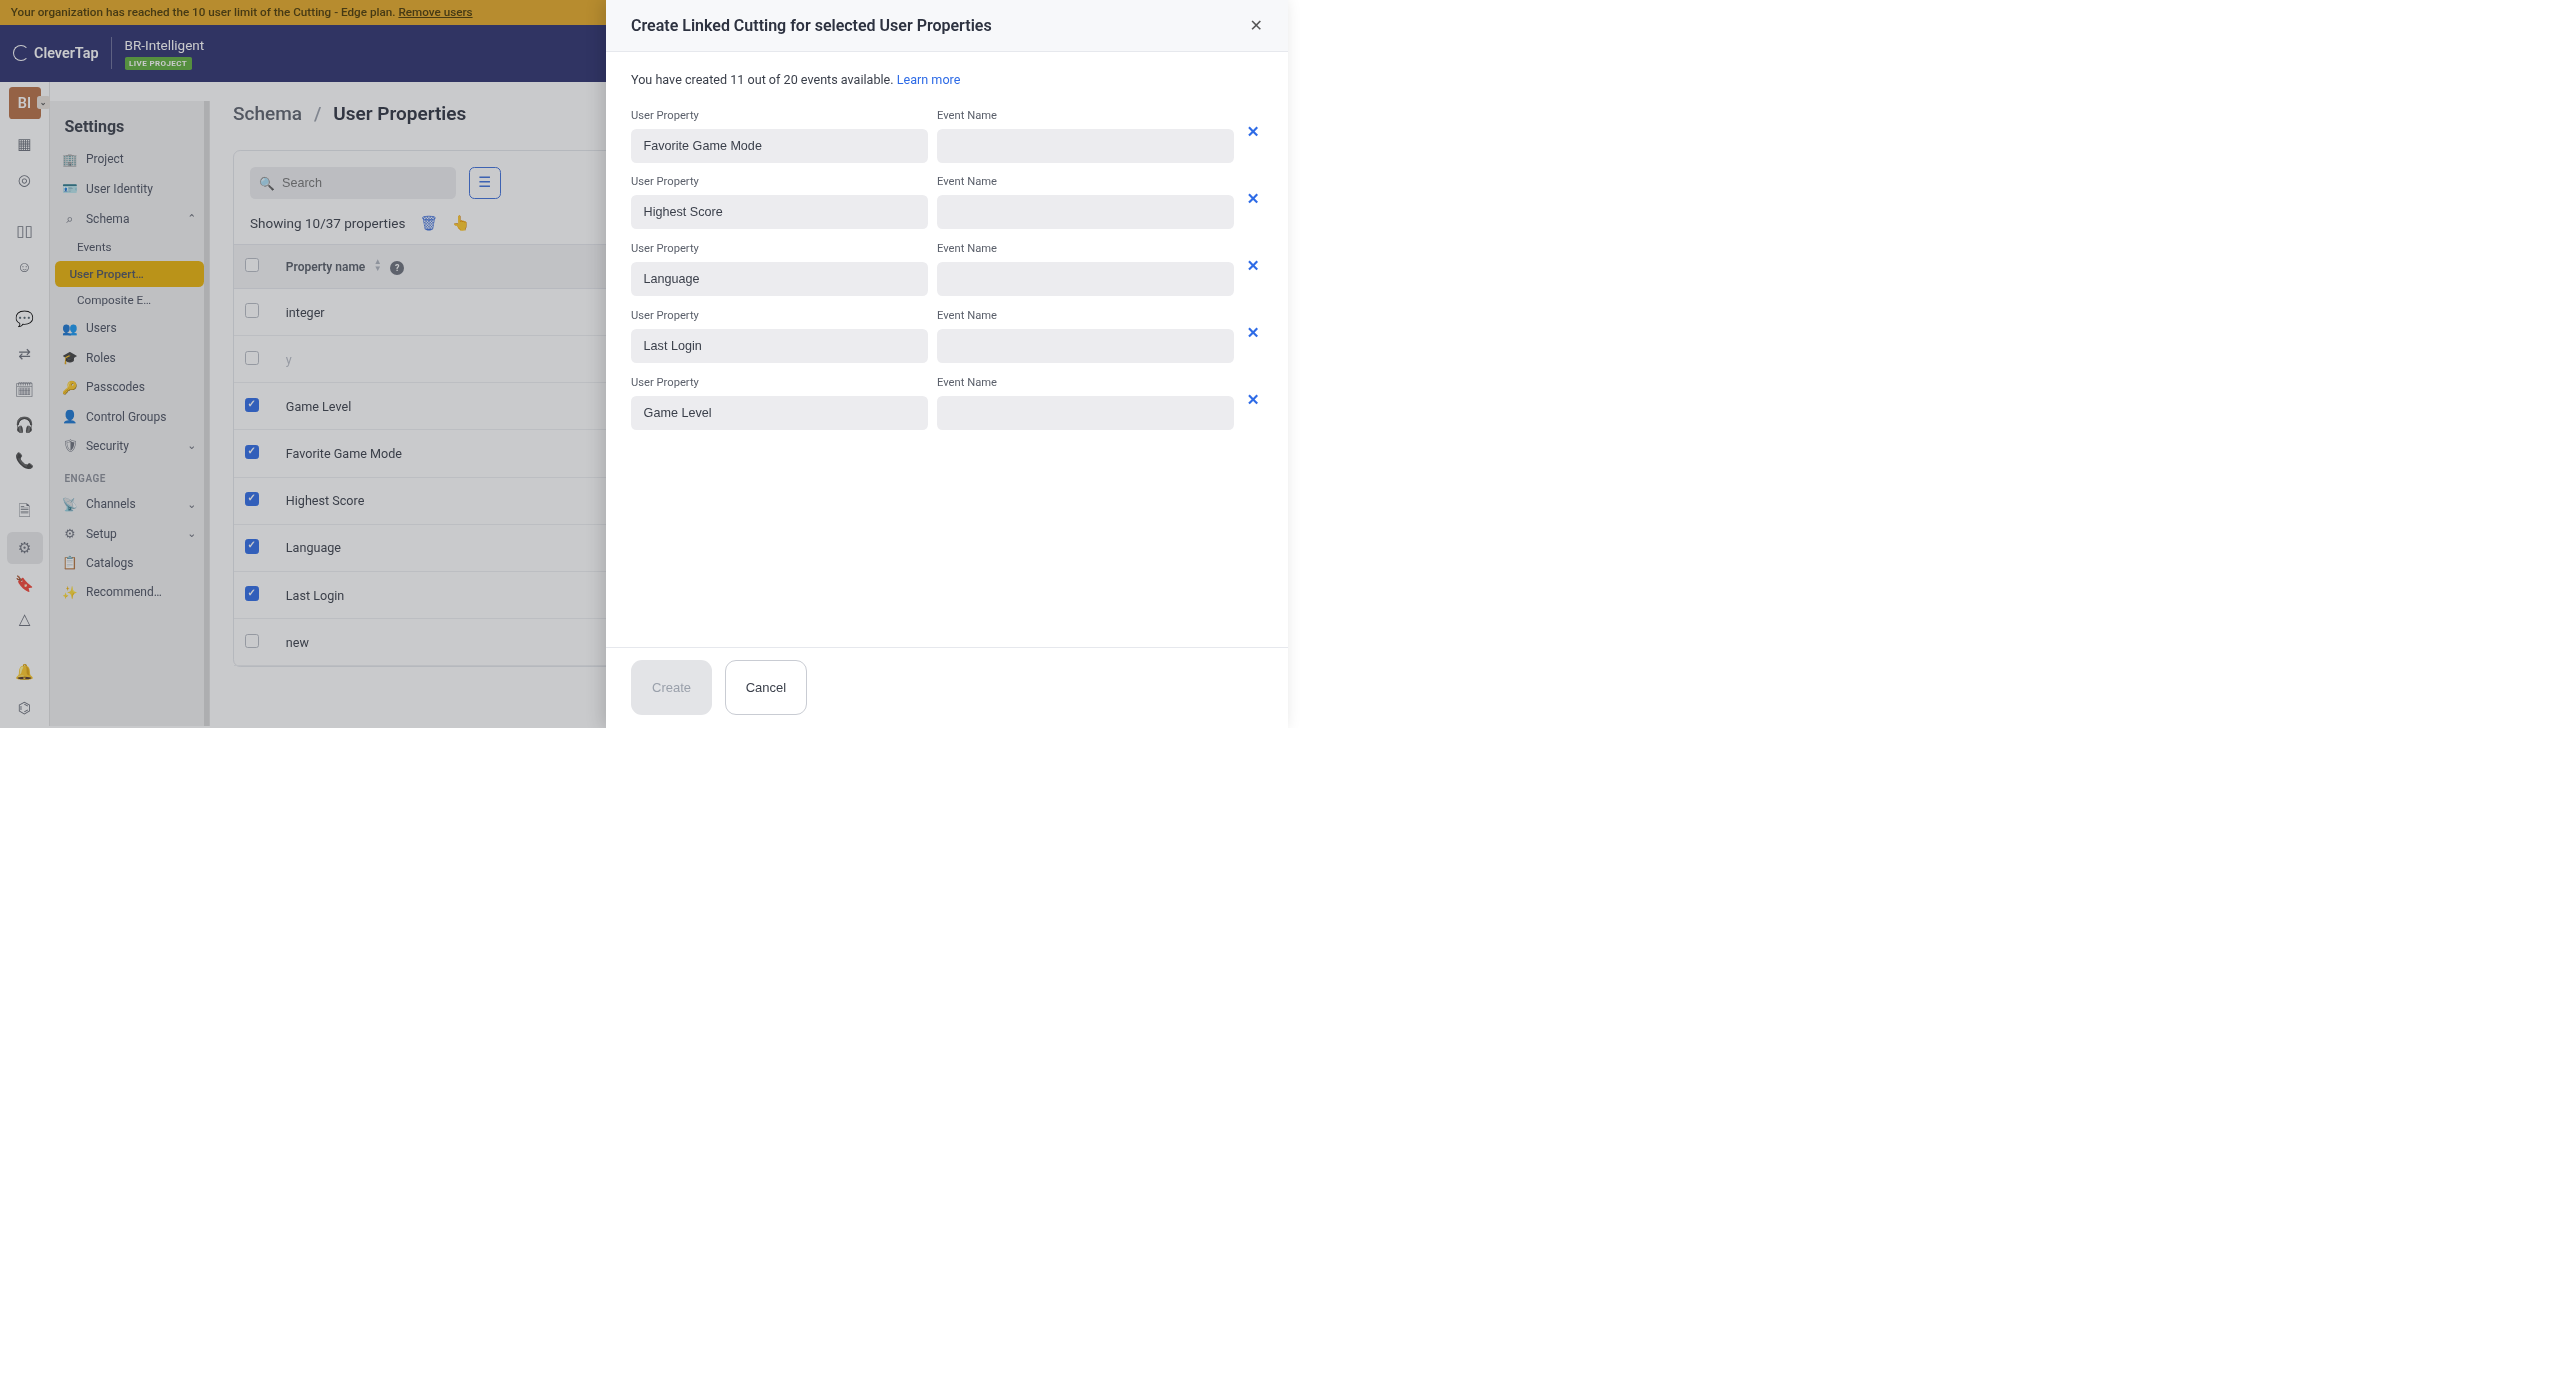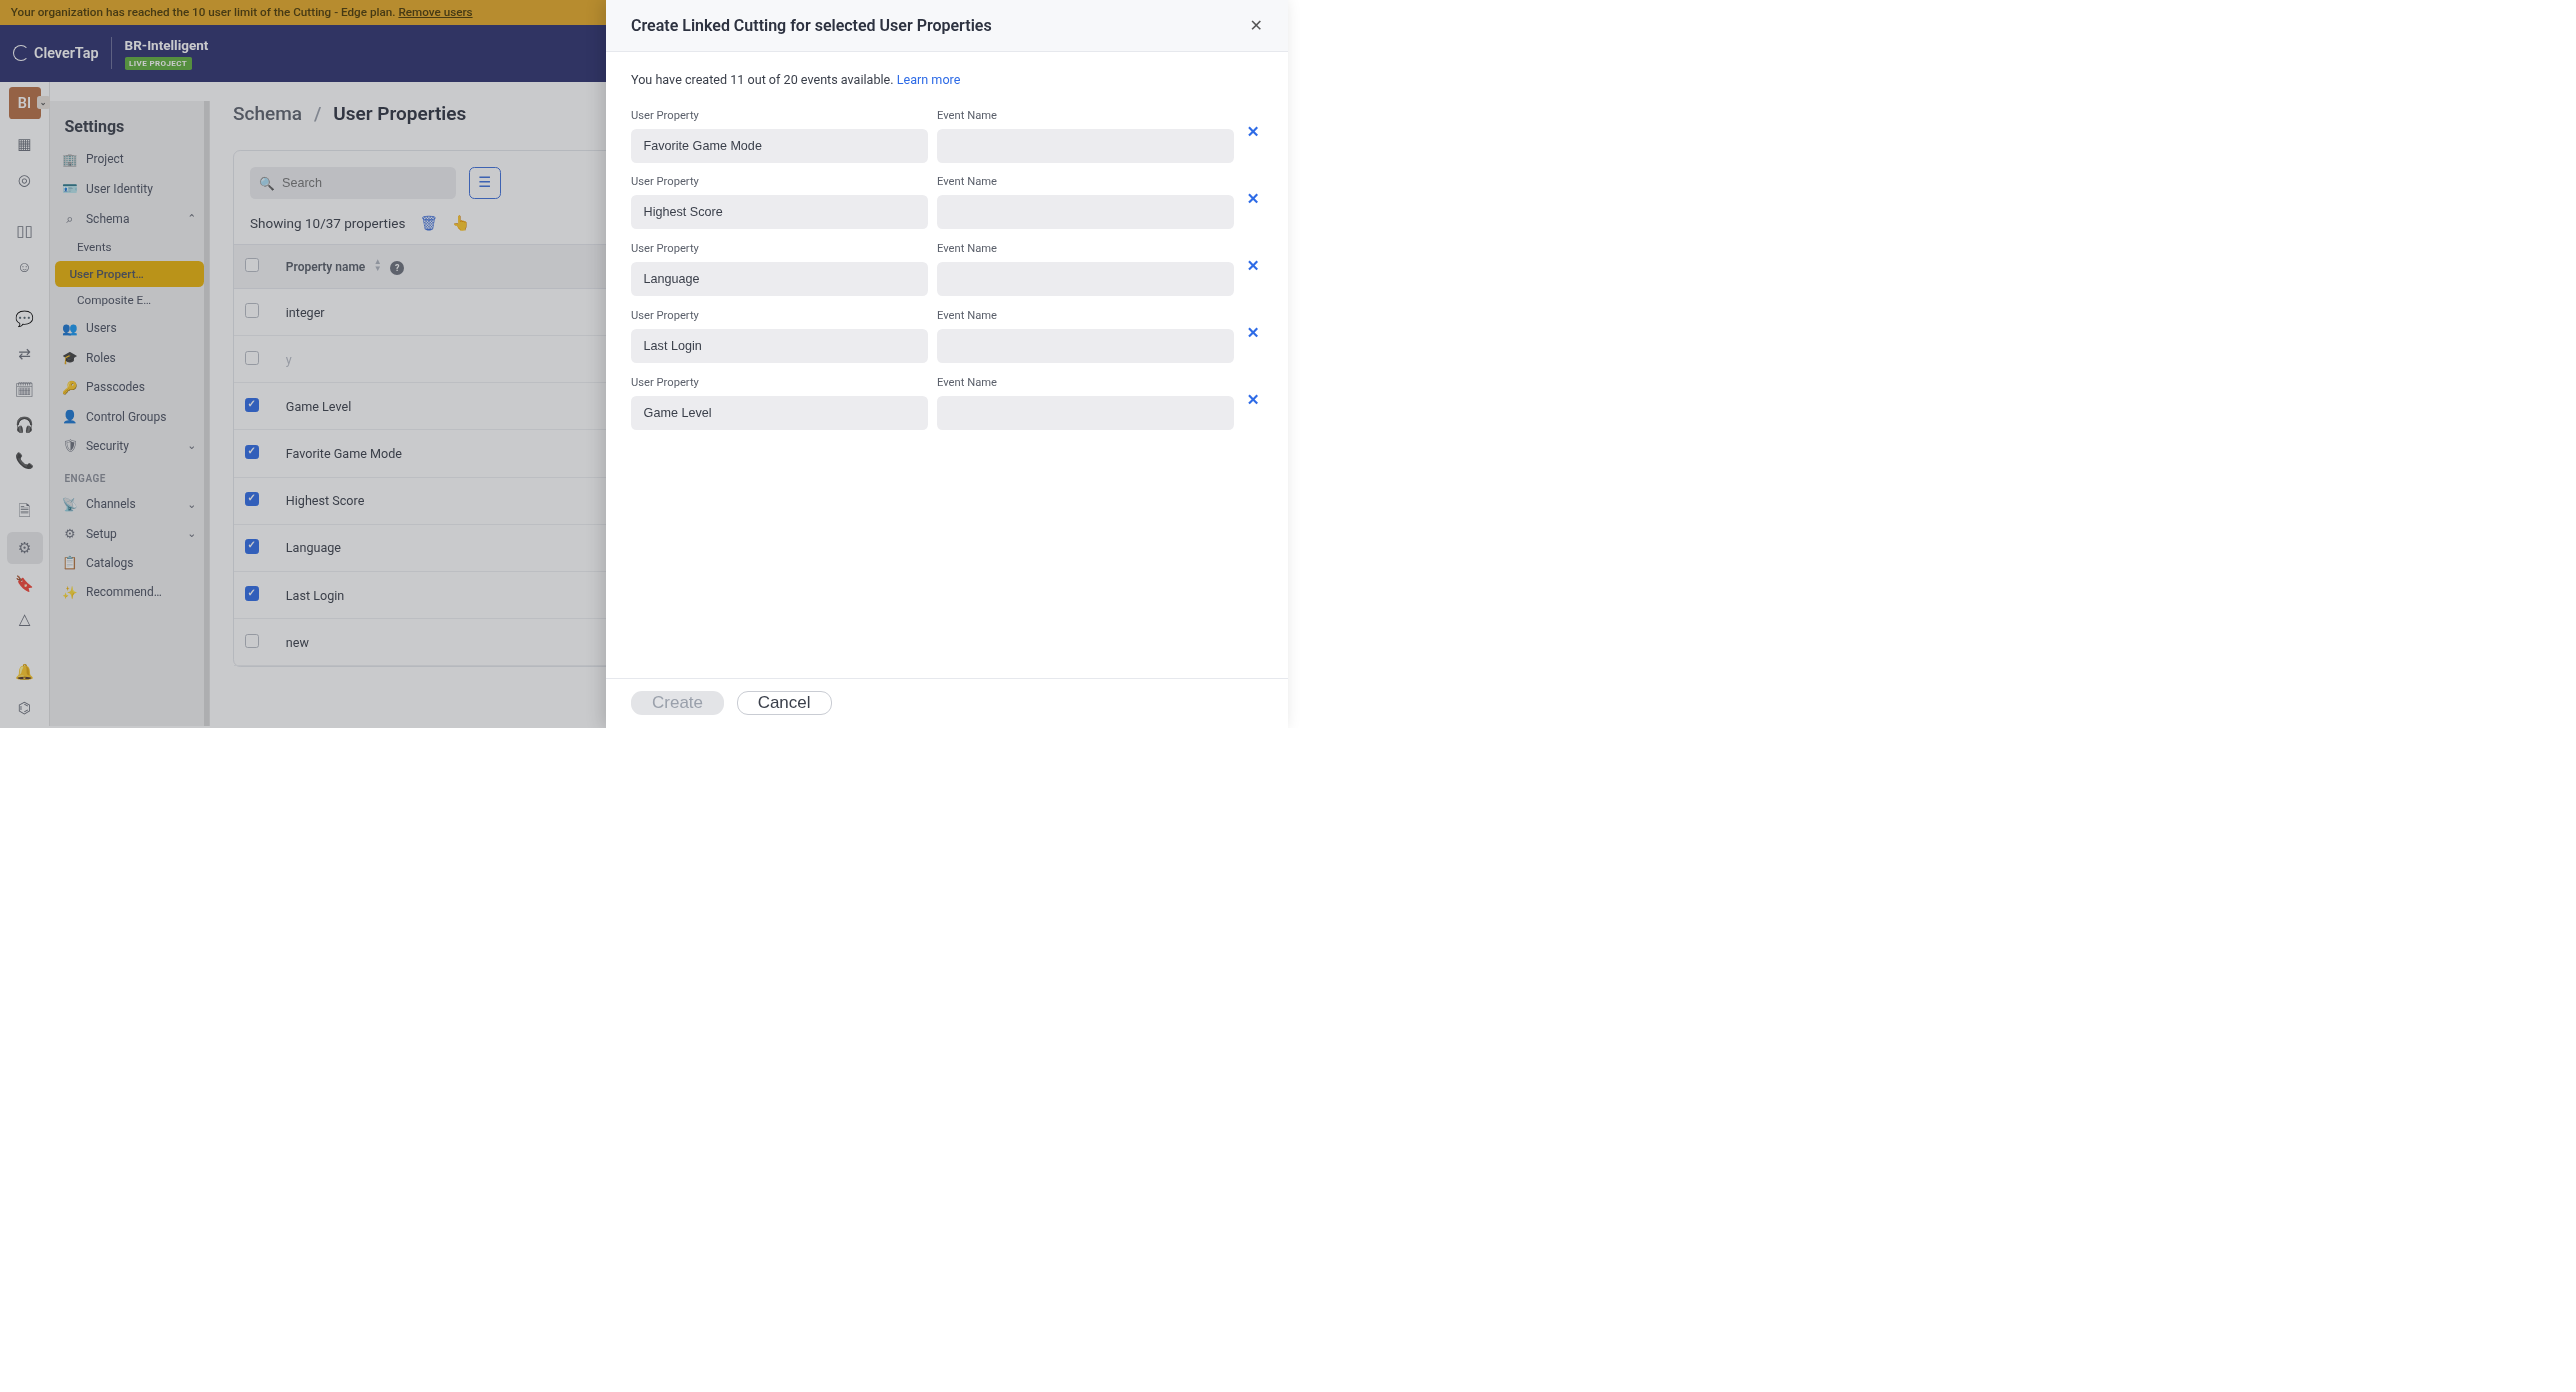--- a/index.html
+++ b/index.html
@@ -29,21 +29,21 @@
   display: flex;
   align-items: center;
   padding: 0 12.6px;
 }
 .logo { display: flex; align-items: center; font-weight: 600; font-size: 14.4px; color: #fff; }
 .logo-arc {
   display:inline-block; width:16px; height:16px; border:1.8px solid #fff; border-radius:50%;
   border-right-color: transparent; margin-right:5.4px;
 }
 .logo-divider { width:0.9px; height:32px; background: rgba(255,255,255,0.3); margin: 0 12.6px;}
-.project-name { font-size: 13.5px; font-weight: 700; color: #fff; }
+.project-name { font-size: 13.5px; font-weight: 400; color: #fff; }
 .live-badge {
   display:inline-block; background:#5FAD3C; color:#fff; font-size:8px; font-weight:700;
   padding:1.8px 4.5px; border-radius:1.8px; letter-spacing:0.4px;
 }
 
 
 .main { display:flex; height: calc(100% - 57px - 27px); }
 
 
 .iconrail {
@@ -184,21 +184,21 @@
 }
 .remove-x {
   color:#2E6BE6; font-size:15.2px; font-weight:700; cursor:pointer; padding:0 3.6px;
   align-self:center; margin-bottom:6.3px;
 }
 
 .drawer-footer {
   border-top:0.9px solid #E6E8ED; padding:12.6px 25px; display:flex; gap:12.6px;
 }
 .btn {
-  border-radius:11px; padding:1px 20px; font-size:17px; cursor:pointer;
+  border-radius:11px; padding:19px 20px; font-size:13px; cursor:pointer;
   border:0.9px solid transparent;
 }
 .btn.primary-disabled { background:#E3E4E7; color:#9aa0ab; cursor:default;}
 .btn.secondary { background:#fff; color:#3a3f4a; border-color:#C9CCD3;}
 </style>
 </head>
 <body>
 
 <div class="app">
 

